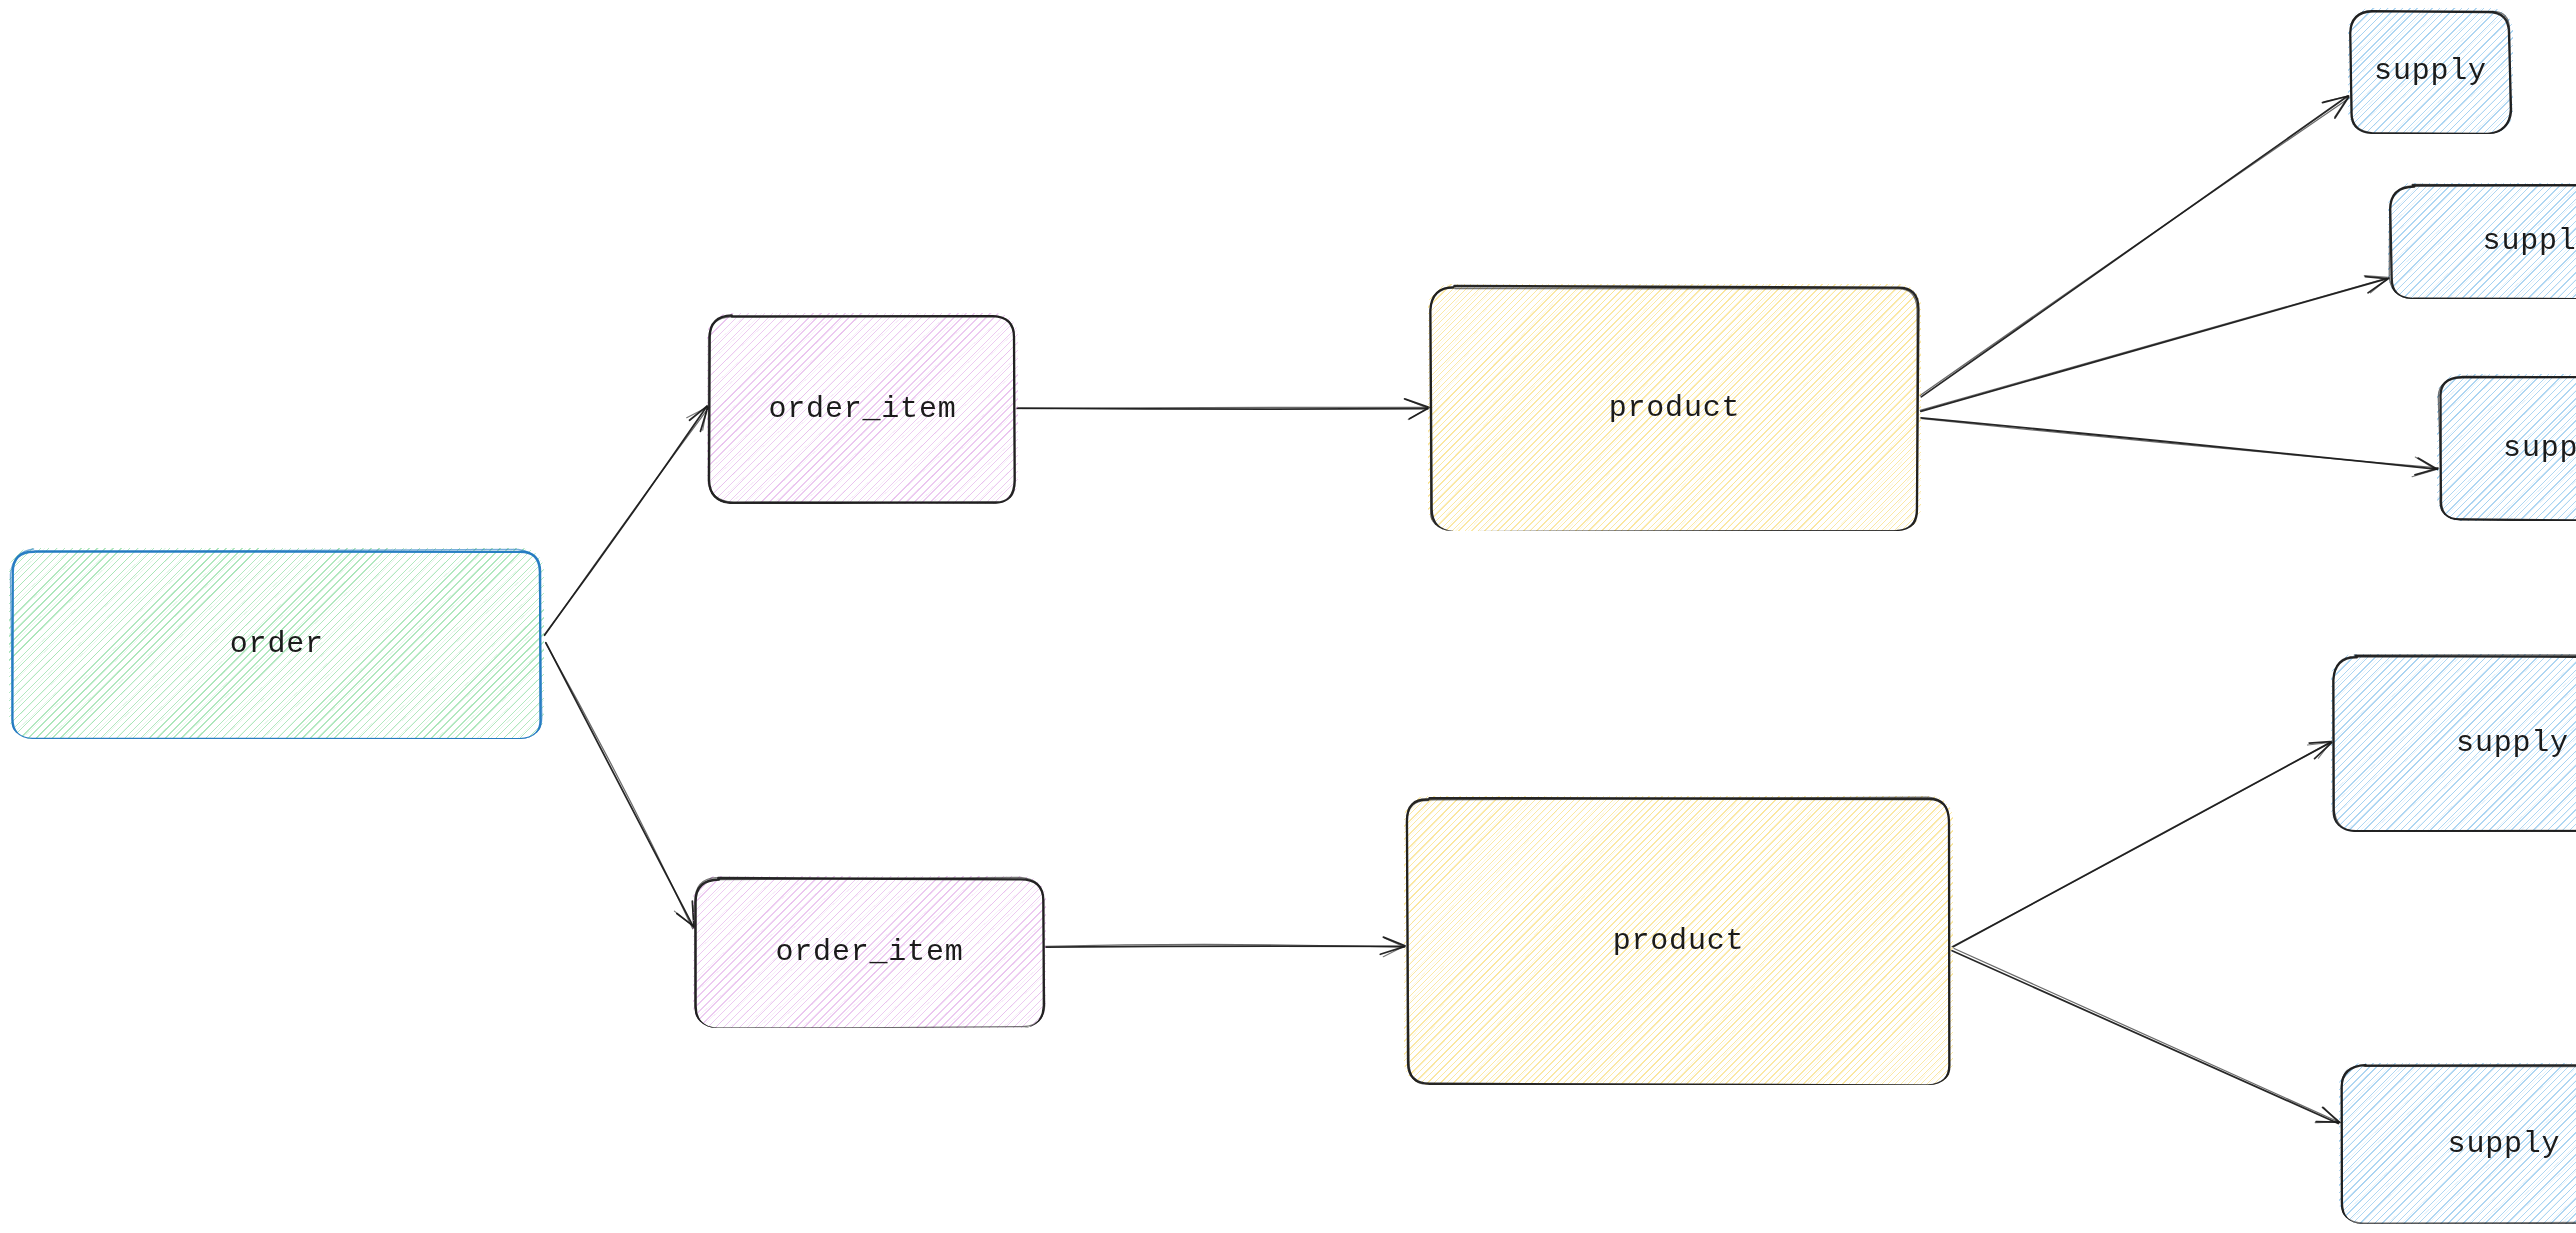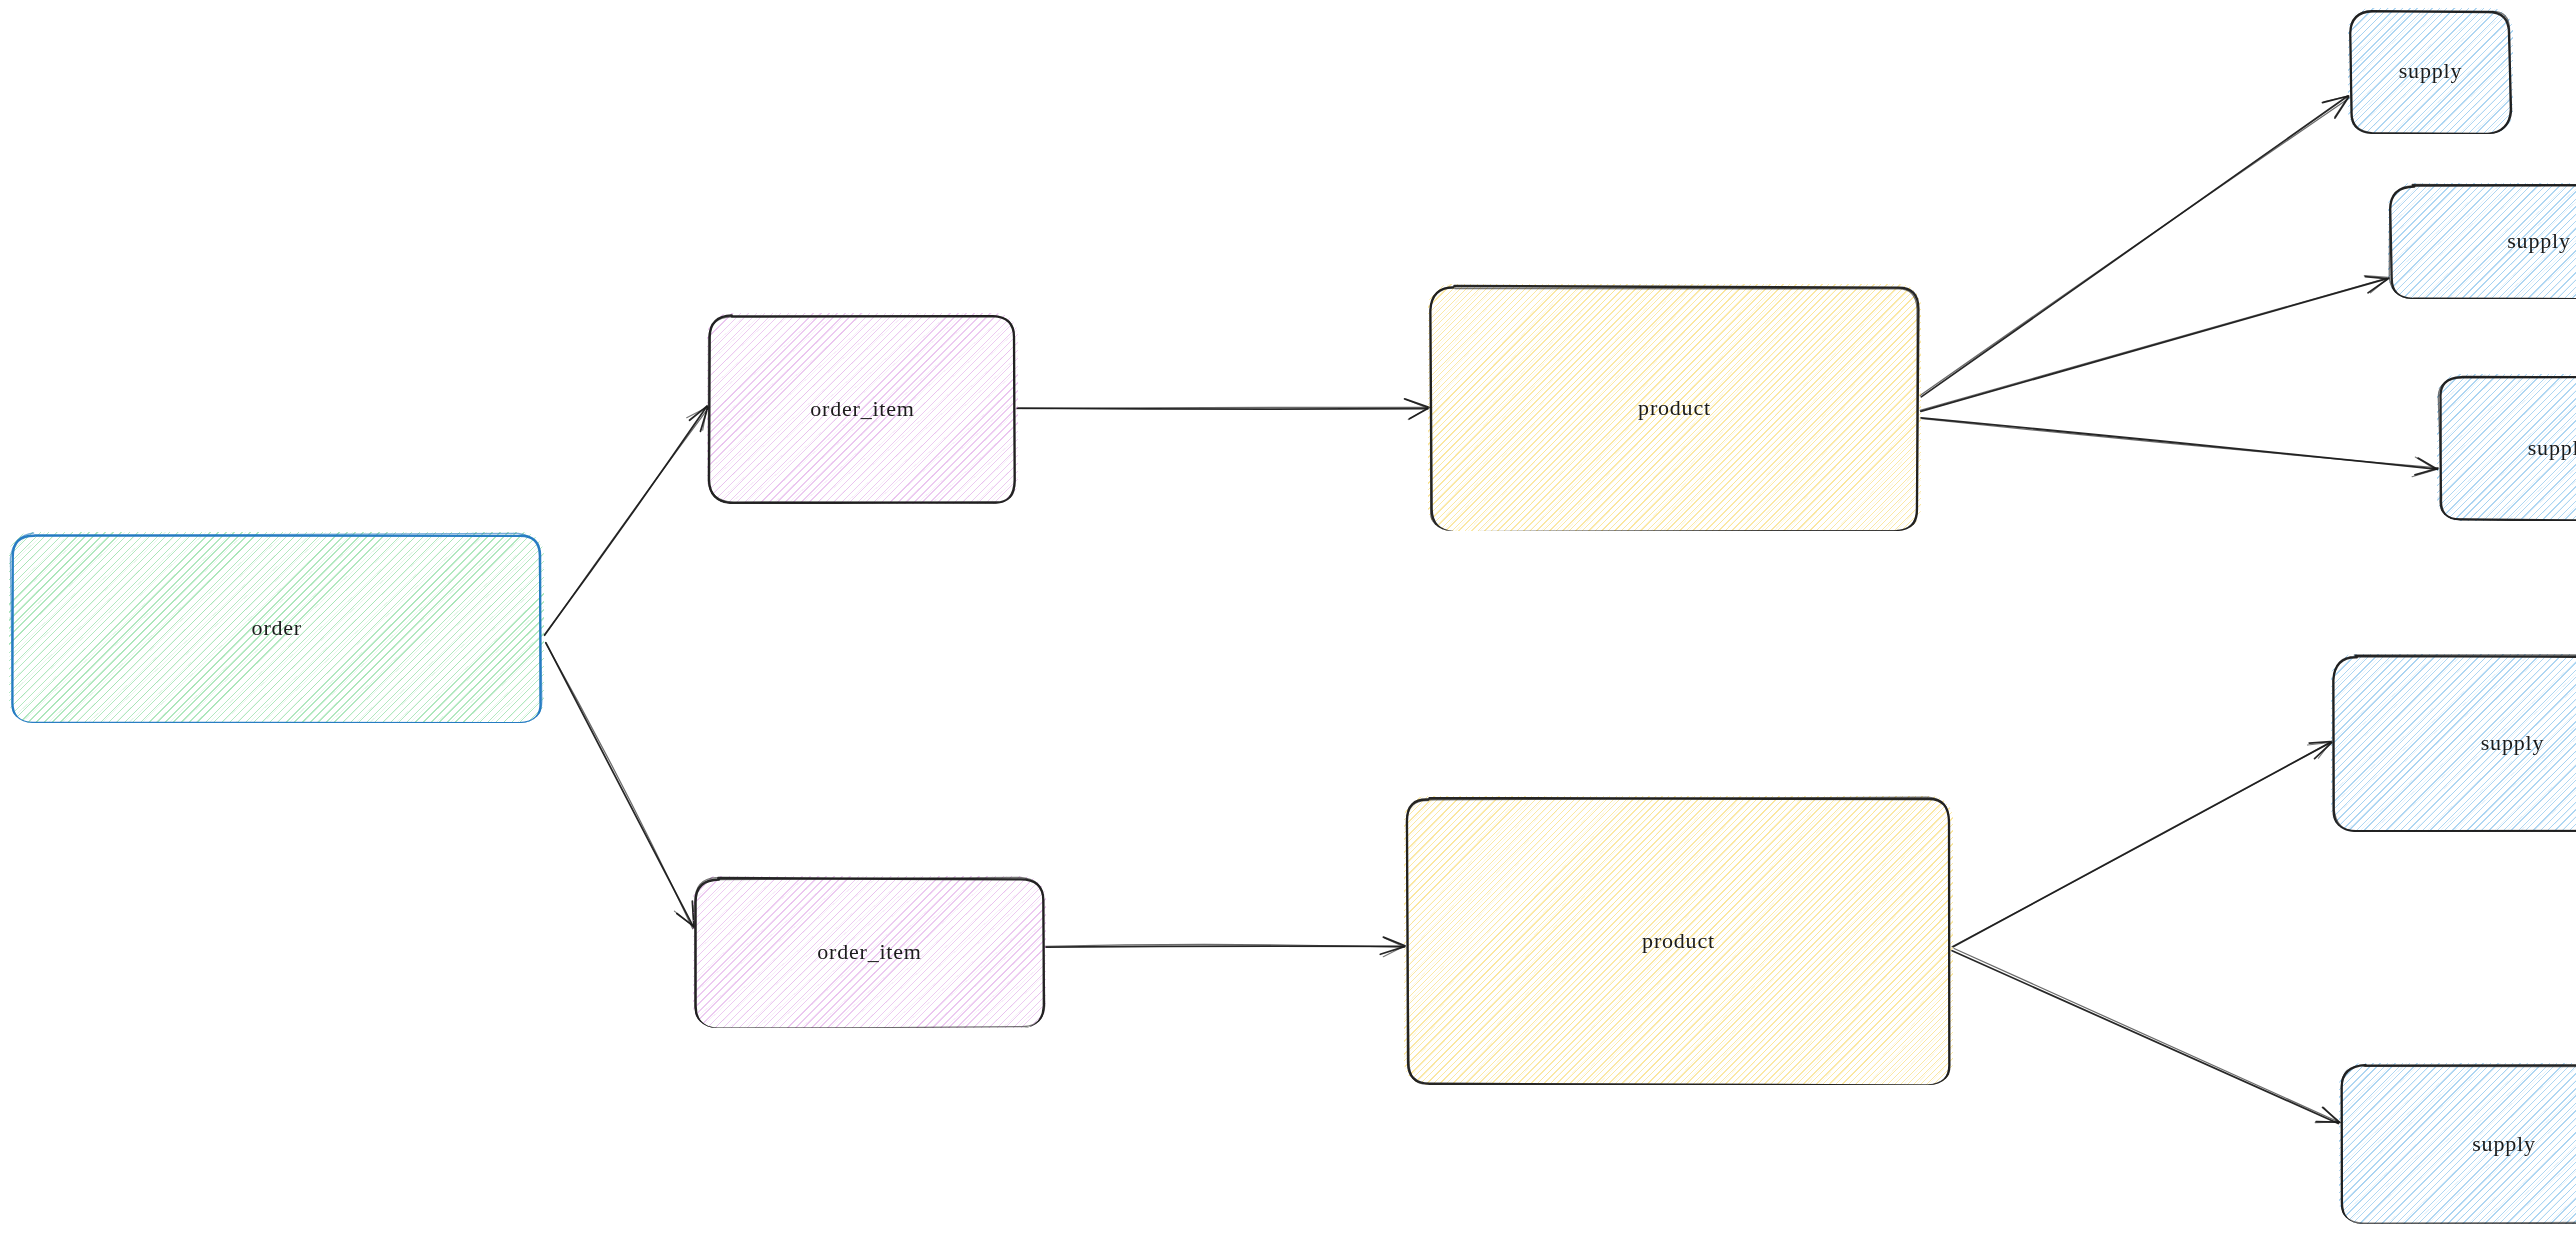--- a/index.html
+++ b/index.html
@@ -28,24 +28,24 @@
     display: flex;
     align-items: center;
     justify-content: center;
     border-radius: 23px;
     overflow: hidden;
   }
   .node .label {
     position: relative;
     z-index: 3;
     color: #1b1b1b;
-    font-size: 22px;
+    font-size: 30px;
     letter-spacing: 0.8px;
     font-weight: 400;
-    font-family: Liberation Serif, serif;
+    font-family: Liberation Mono, monospace;
     text-align: right;
     user-select: none;
   }
   
   .node .hatch {
     position: absolute;
     inset: 0;
     z-index: 1;
   }
   .node .hatch2 {
@@ -200,21 +200,21 @@
       <g>
         <path d="M 3789.059061415028 1845.9100531123113 Q 4164.000046297908 2014.4525688122958 4538.864973866381 2181.333141338313" fill="none" stroke="#1b1b1b" stroke-width="3.4" stroke-linecap="round" opacity="0.95"></path>
         <path d="M 3792.8913761526346 1841.5429399518762 Q 4157.766156173311 2004.8536042929627 4542.775872505736 2179.8350853694137" fill="none" stroke="#1b1b1b" stroke-width="2.4" stroke-linecap="round" opacity="0.65"></path>
         <path d="M 4538.678773623891 2178.6105793491006 L 4495.835232484011 2177.595528421375" fill="none" stroke="#1b1b1b" stroke-width="3.4" stroke-linecap="round" opacity="0.95"></path>
         <path d="M 4541.365803029388 2178.2317642671987 L 4493.934220056384 2179.573373155457" fill="none" stroke="#1b1b1b" stroke-width="2.2" stroke-linecap="round" opacity="0.6"></path>
         <path d="M 4541.700697942637 2179.1872395891696 L 4508.284142747905 2150.2286805503295" fill="none" stroke="#1b1b1b" stroke-width="3.4" stroke-linecap="round" opacity="0.95"></path>
         <path d="M 4539.68241741322 2180.7890115948394 L 4510.139051549392 2149.817231291237" fill="none" stroke="#1b1b1b" stroke-width="2.2" stroke-linecap="round" opacity="0.6"></path>
       </g>
     </svg>
   <div id="node-layer">
-      <div class="node n-green" style="left: 9.3px; top: 532px; width: 535px; height: 191px;">
+      <div class="node n-green" style="left: 9.3px; top: 548px; width: 535px; height: 191px;">
         <div class="hatch"></div>
         <div class="hatch2"></div>
         <span class="label">order</span>
         <svg class="frame" viewBox="-6 -6 1051 382">
           <path d="M 44.671345920860766 0.7076198493130506 L 993.3683768859133 1.5747239368967714 Q 1039.399762178585 -1.2209918334148826 1037.407184173353 44.874849510099736 L 1038.1194978483022 327.1946441766806 Q 1041.13688834738 367.9151215474121 996.5324052516371 369.4901803263463 L 43.446410668827596 368.95722933029754 Q -0.4102873742580414 370.24706221418455 0.6707646226510406 327.1222173037939 L 1.3962965842336417 43.21057058284059 Q 0.8381018163636328 0.4645817562006414 44.186438953131436 1.3371601861901583" fill="none" stroke="#1f78c1" stroke-width="4.6" stroke-linecap="round" stroke-linejoin="round" opacity="0.95"></path>
           <path d="M 47.813632938452066 0.949847895372659 L 994.5510161470622 -3.26484034890309 Q 1037.801213056408 2.745688279811293 1035.7669238641859 45.528004857432094 L 1040.8682881334796 325.88835119428114 Q 1040.3546317715197 370.0324599339627 998.5545501900837 368.8381200135685 L 41.698556163161996 372.78045818833635 Q -3.851088477484882 372.1349854488857 1.0372774567455054 324.24166028415783 L -3.2325411954894663 45.549548868183045 Q 2.81278335750103 0.20111537380144 42.35054781381041 -4.017246258538217" fill="none" stroke="#1f78c1" stroke-width="2.6" stroke-linecap="round" stroke-linejoin="round" opacity="0.6"></path>
         </svg>
       </div>
       <div class="node n-pink" style="left: 707px; top: 313px; width: 311px; height: 191px;">
         <div class="hatch"></div>

